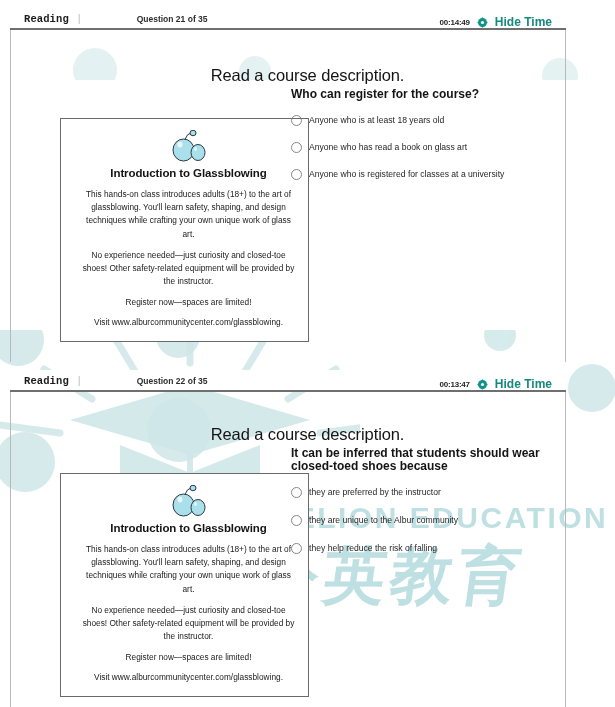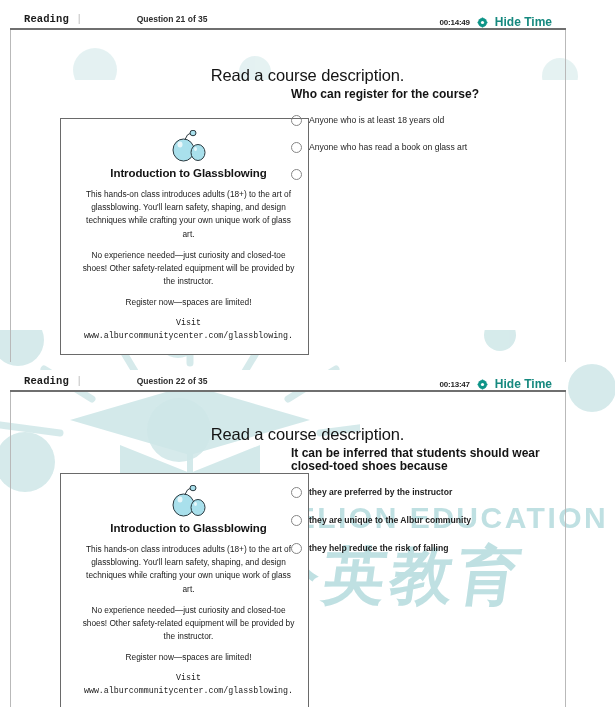--- a/index.html
+++ b/index.html
@@ -166,41 +166,41 @@
     margin-bottom: 9px;
     letter-spacing: -0.1px;
   }
   .card-para {
     font-size: 8.3px;
     line-height: 13.2px;
     color: #1a1a1a;
     margin: 0 0 8px 0;
     text-align: center;
   }
-  .card-para:last-child { margin-bottom: 0; font-family: Liberation Mono, monospace; }
+  .card-para:last-child { margin-bottom: 0; }
   .card-para.tight { margin-bottom: 6px; }
 
   
   .question-prompt {
     font-size: 12px;
     font-weight: bold;
     color: #141414;
     line-height: 13px;
     margin: 0 0 14px 0;
     max-width: 250px;
   }
   .options { margin: 0; padding: 0; list-style: none; }
   .option {
     display: flex;
     align-items: center;
     gap: 7px;
     margin-bottom: 16px;
     cursor: pointer;
   }
-  #panel-2 .option { margin-bottom: 17px; font-weight: bold; }
+  #panel-2 .option { margin-bottom: 17px; }
   .radio {
     width: 11px;
     height: 11px;
     border: 1px solid #868686;
     border-radius: 50%;
     flex: none;
     background: transparent;
     box-sizing: border-box;
   }
   .option-label {
@@ -304,20 +304,21 @@
         <li class="option">
           <span class="radio"></span>
           <span class="option-label">Anyone who is at least 18 years old</span>
         </li>
         <li class="option">
           <span class="radio"></span>
           <span class="option-label">Anyone who has read a book on glass art</span>
         </li>
         <li class="option">
           <span class="radio"></span>
+          <span class="option-label">Anyone who is registered for classes at a university</span>
         </li>
       </ul>
     </div>
   </div>
 </section>
 
 <section class="panel" id="panel-2">
   <div class="panel-body"></div>
 
   <div class="topbar">

